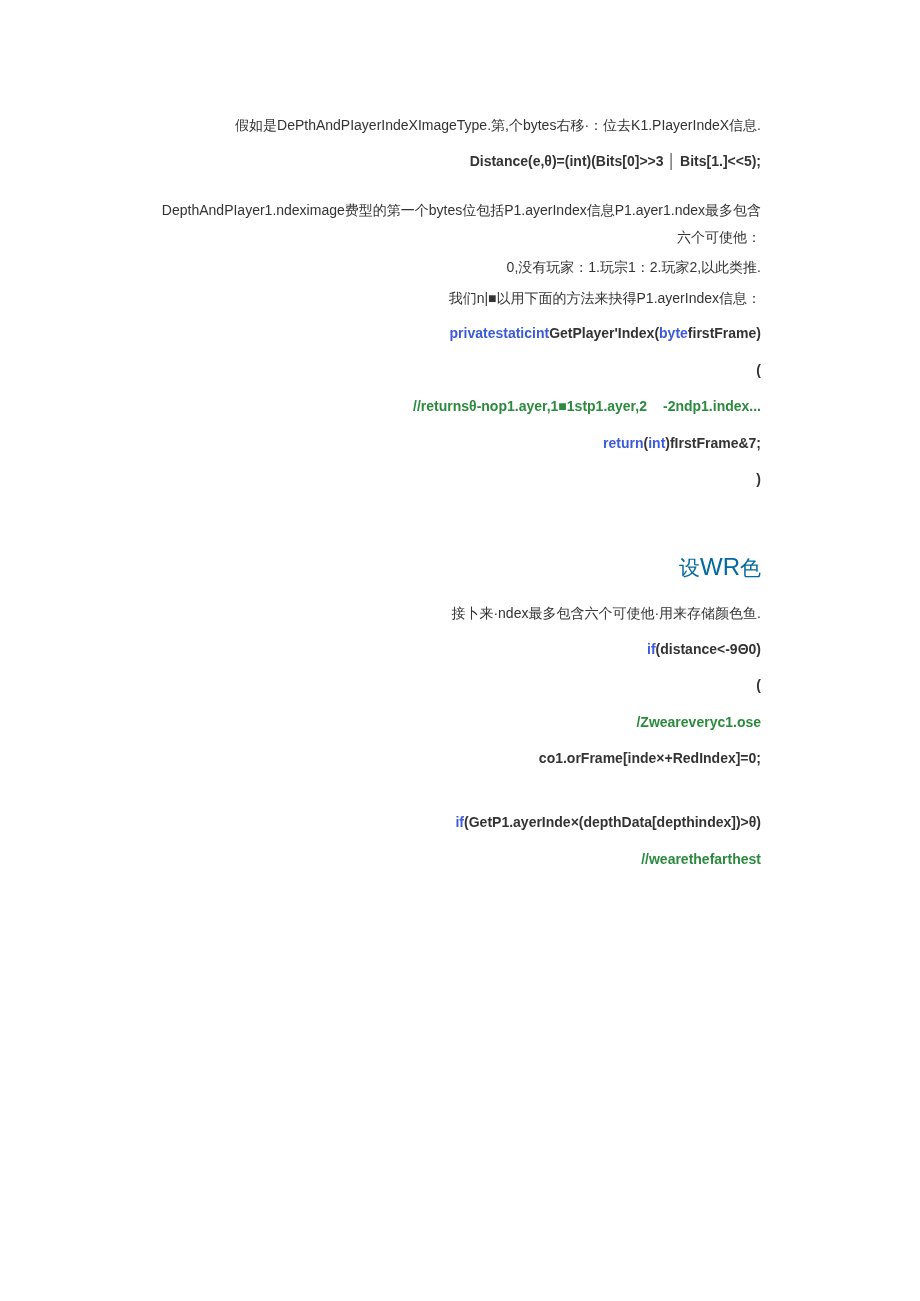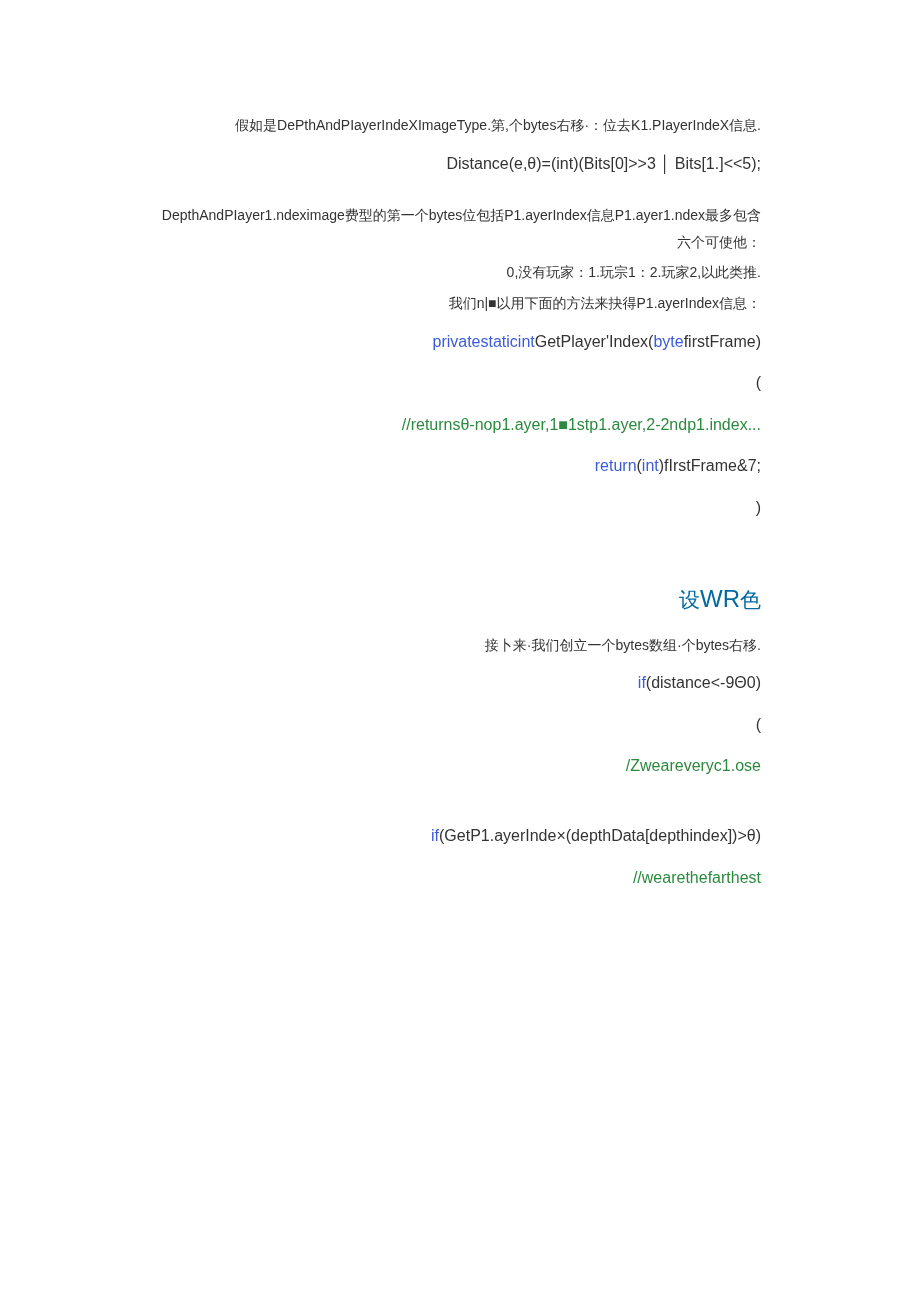--- a/index.html
+++ b/index.html
@@ -14,31 +14,33 @@
     box-sizing: border-box;
     text-align: right;
   }
   .para {
     font-size: 14px;
     line-height: 1.9;
     color: #333333;
     margin: 0 0 4px 0;
   }
   .code-line {
-    font-size: 16px;
+    font-size: 14px;
     line-height: 2.6;
     color: #333333;
     margin: 0;
     padding-left: 28px;
+    font-weight: bold;
   }
   .blue {
     color: #3b5bdb;
   }
   .green {
     color: #2b8a3e;
+    margin-left: 16px;
   }
   .heading {
     font-size: 21px;
     color: #0369a1;
     margin: 56px 0 18px 0;
     font-weight: 400;
   }
   .heading .big {
     font-size: 24px;
   }
@@ -72,32 +74,33 @@
   <p class="code-line">
     <span class="blue">return</span><span>(</span><span class="blue">int</span><span>)fIrstFrame&amp;7;</span>
   </p>
 
   <p class="code-line">)</p>
 
   <h2 class="heading">
     <span>设</span><span class="big">WR</span><span>色</span>
   </h2>
 
-  <p class="para">接卜来·我们创立一个bytes数组·个bytes右移.</p>
+  <p class="para">接卜来·ndex最多包含六个可使他·用来存储颜色鱼.</p>
 
   <p class="code-line">
     <span class="blue">if</span><span>(distance&lt;-9Θ0)</span>
   </p>
 
   <p class="code-line">(</p>
 
   <p class="code-line green">/Zweareveryc1.ose</p>
 
 
 
+  <p class="code-line">co1.orFrame[inde×+RedIndex]=0;</p>
 
   <div class="spacer-lg"></div>
 
   <p class="code-line">
     <span class="blue">if</span><span>(GetP1.ayerInde×(depthData[depthindex])&gt;θ)</span>
   </p>
 
   <p class="code-line green">//wearethefarthest</p>
 
 </div>

